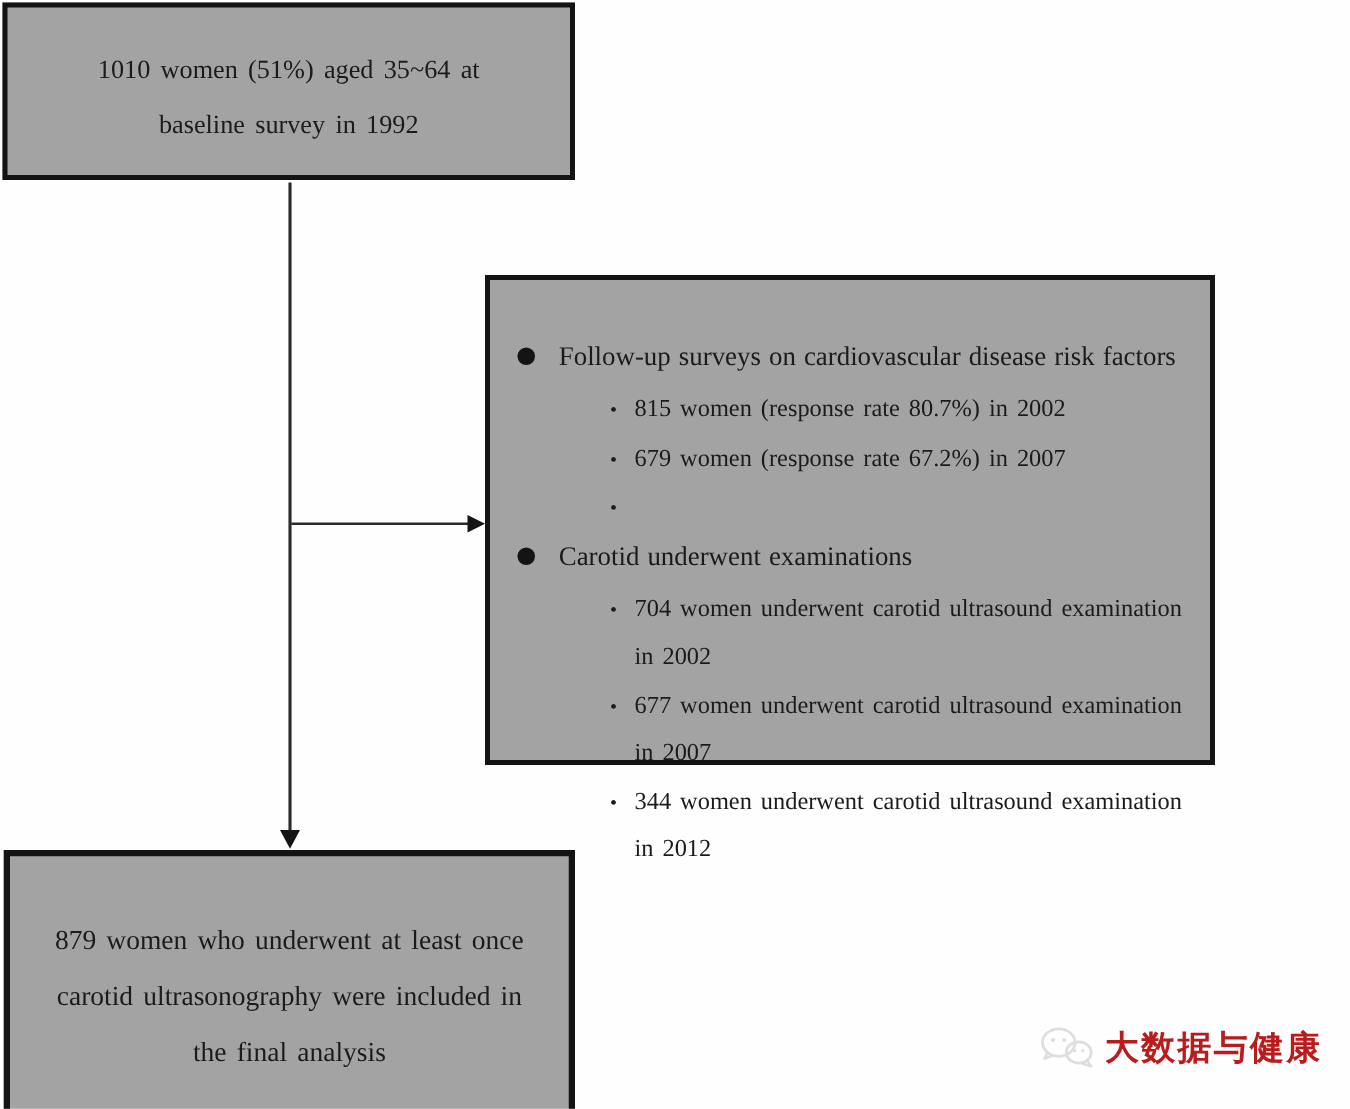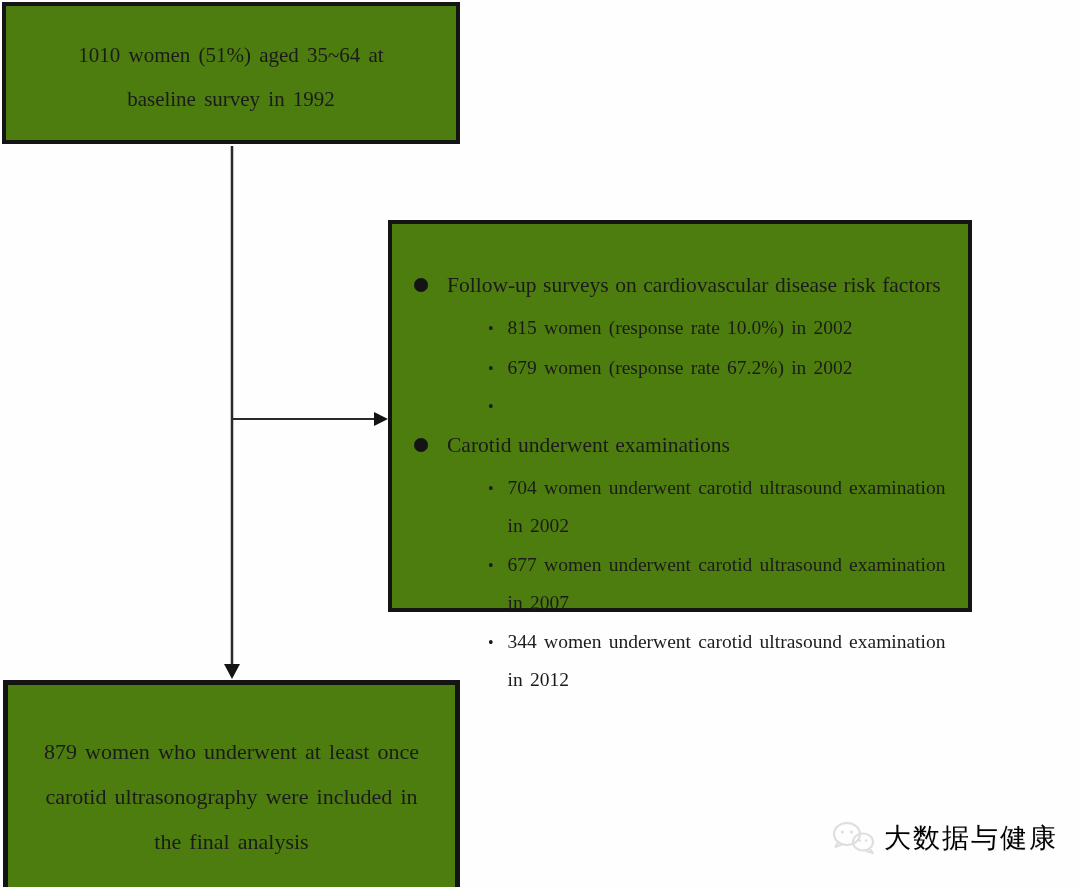--- a/index.html
+++ b/index.html
@@ -11,21 +11,21 @@
     overflow: hidden;
   }
   .canvas {
     position: relative;
     width: 1080px; height: 887px;
     background: #fefefe;
   }
   .flowbox {
     position: absolute;
     border: 4px solid #141414;
-    background: #4d7c0f;
+    background: #a3a3a3;
   }
   .box-baseline {
     left: 2px; top: 2px;
     width: 458px; height: 142px;
     padding-top: 27px;
     text-align: center;
   }
   .box-baseline .line {
     font-size: 21px;
     line-height: 44px;
@@ -83,25 +83,26 @@
     position: absolute;
     left: 0; top: 0;
     width: 1080px; height: 887px;
     pointer-events: none;
   }
   .watermark {
     position: absolute;
     left: 832px; top: 820px;
     display: flex;
     align-items: center;
-    color: #000000;
+    color: #b91c1c;
     font-size: 27px;
     letter-spacing: 2px;
     text-shadow: 1px 1px 0 #f4f4f4;
     user-select: none;
+    font-weight: bold;
   }
   .watermark svg { margin-right: 8px; }
 </style>
 </head>
 <body>
 
 <div class="canvas">
 
   <svg class="connector-layer" width="1080" height="887" viewBox="0 0 1080 887">
 
@@ -118,25 +119,25 @@
   </div>
 
   <div class="flowbox box-followup">
 
     <div class="bullet-title">
       <span class="big-dot"></span>
       <span>Follow-up surveys on cardiovascular disease risk factors</span>
     </div>
     <div class="sub-item">
       <span class="small-dot">•</span>
-      <span>815 women (response rate 10.0%) in 2002</span>
+      <span>815 women (response rate 80.7%) in 2002</span>
     </div>
     <div class="sub-item">
       <span class="small-dot">•</span>
-      <span>679 women (response rate 67.2%) in 2002</span>
+      <span>679 women (response rate 67.2%) in 2007</span>
     </div>
     <div class="sub-item">
       <span class="small-dot">•</span>
     </div>
 
     <div class="bullet-title section-gap">
       <span class="big-dot"></span>
       <span>Carotid underwent examinations</span>
     </div>
     <div class="sub-item">

